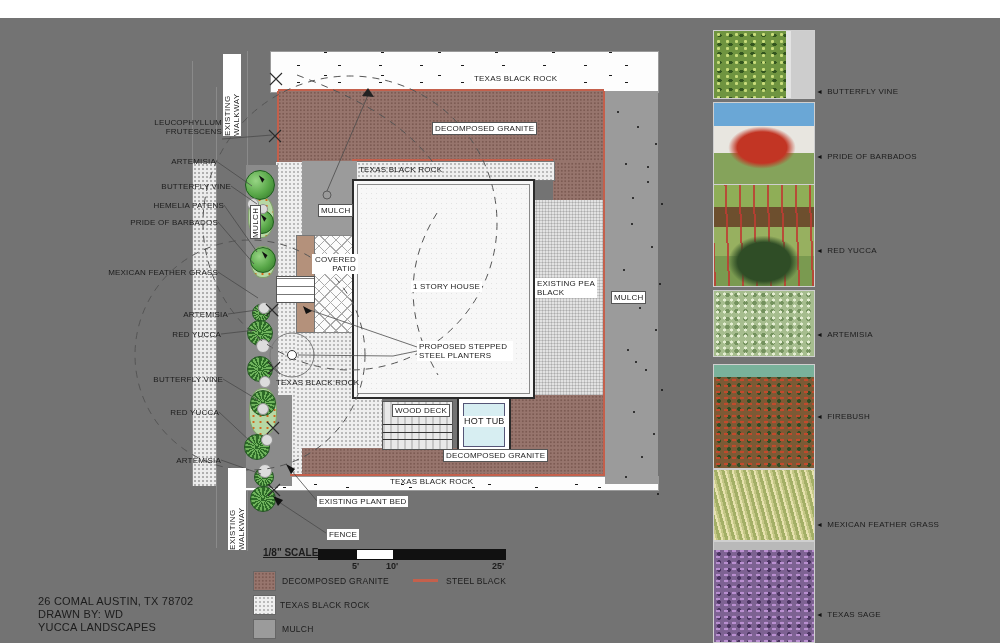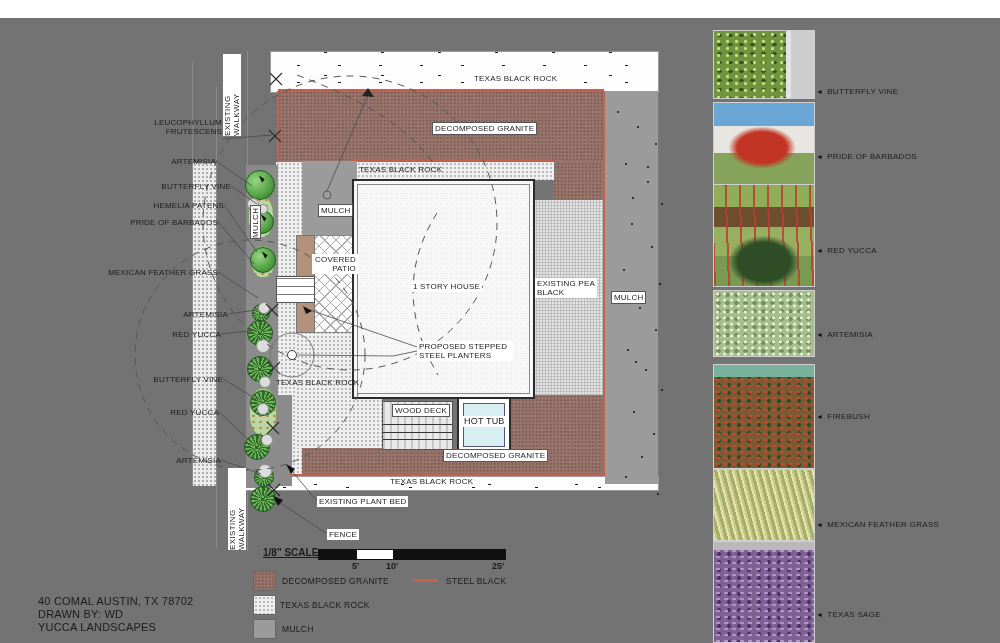--- a/index.html
+++ b/index.html
@@ -240,21 +240,21 @@
 
   <div class="sw dg" style="left:253px;top:553px;"></div>
   <div class="leg-label" style="left:282px;top:558px;">DECOMPOSED GRANITE</div>
   <div class="abs redline" style="left:413px;top:561px;width:25px;height:3px;"></div>
   <div class="leg-label" style="left:446px;top:558px;">STEEL BLACK</div>
   <div class="sw tbr" style="left:253px;top:577px;"></div>
   <div class="leg-label" style="left:280px;top:582px;">TEXAS BLACK ROCK</div>
   <div class="sw mulch" style="left:253px;top:601px;"></div>
   <div class="leg-label" style="left:282px;top:606px;">MULCH</div>
 
-  <div class="title" style="top:577px;">40 COMAL AUSTIN, TX 78702</div>
+  <div class="title" style="top:577px;">26 COMAL AUSTIN, TX 78702</div>
   <div class="title" style="top:590px;">DRAWN BY: WD</div>
   <div class="title" style="top:603px;">YUCCA LANDSCAPES</div>
 
   <div class="photo ph1" style="top:12px;height:67px;"></div>
   <div class="key-label" style="left:816px;top:69px;"><span class="key-arrow">◄</span><span>BUTTERFLY VINE</span></div>
 
   <div class="photo ph2" style="top:84px;height:81px;"></div>
   <div class="key-label" style="left:816px;top:134px;"><span class="key-arrow">◄</span><span>PRIDE OF BARBADOS</span></div>
 
   <div class="photo ph3" style="top:166px;height:101px;"></div>

